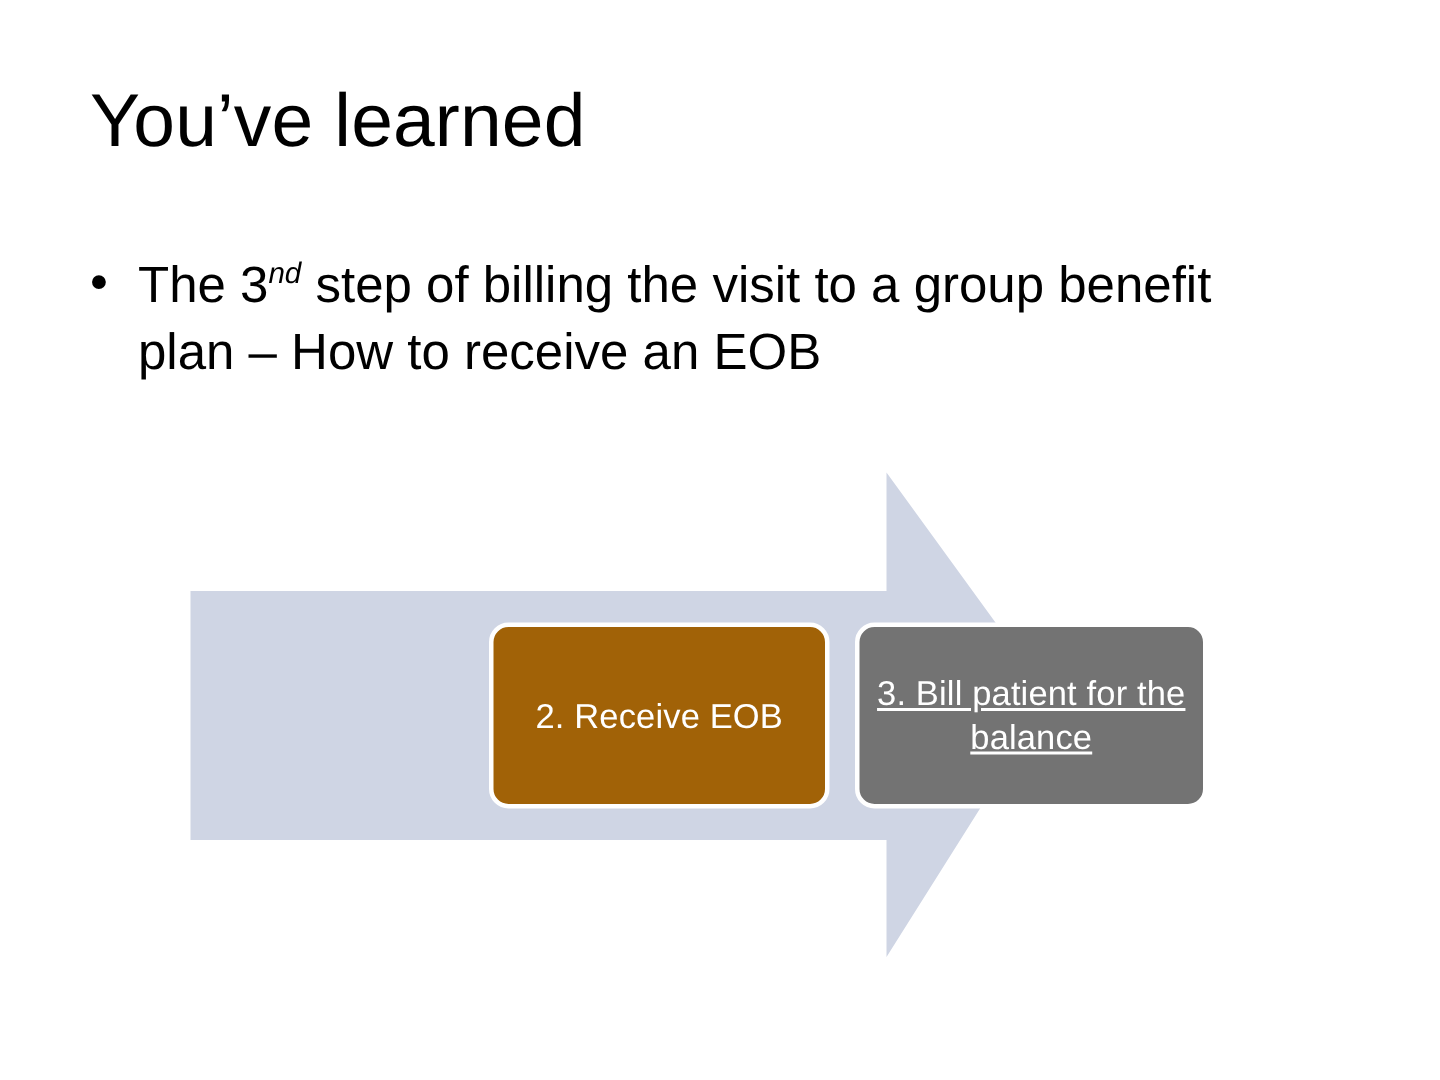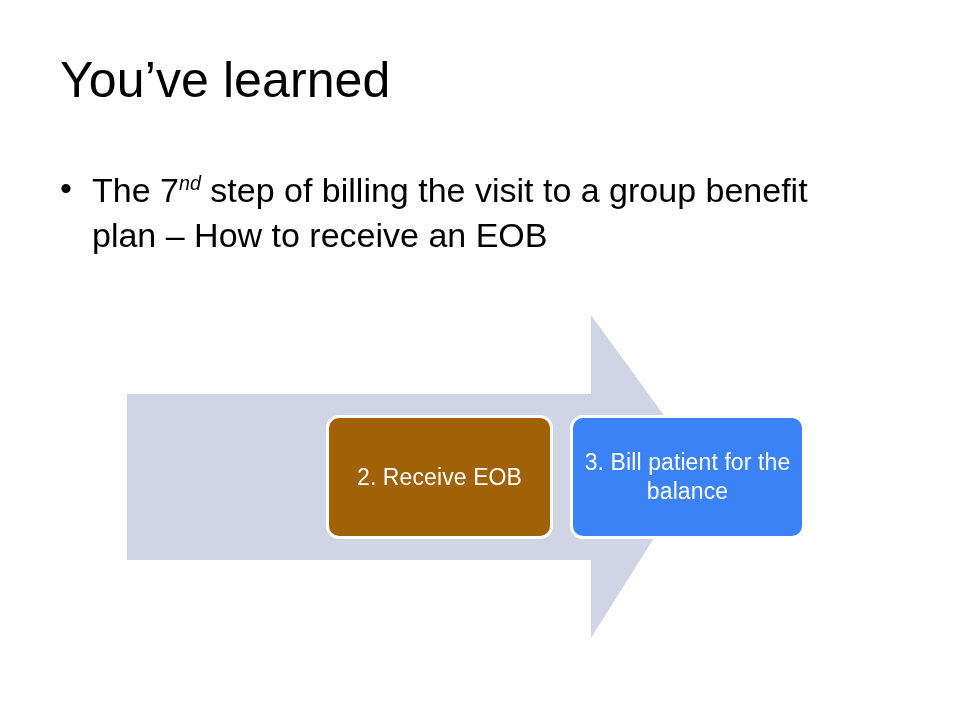--- a/index.html
+++ b/index.html
@@ -116,34 +116,34 @@
 </head>
 <body>
 
 <div id="slide">
 
   <div id="slide-title">You’ve learned</div>
 
   <ul id="body-list">
     <li class="bullet-item">
       <span class="bullet-mark">•</span>
-      <span class="bullet-text"><span>The 7</span><sup>nd</sup><span> step of billing the visit to a group benefit plan – How to receive an EOB</span></span>
+      <span class="bullet-text"><span>The 3</span><sup>nd</sup><span> step of billing the visit to a group benefit plan – How to receive an EOB</span></span>
     </li>
   </ul>
 
   <div id="process-diagram">
 
     <svg id="process-arrow" viewBox="0 0 960 380" xmlns="http://www.w3.org/2000/svg">
       <polygon points="127,104 591,104 591,25 700,175 591,348 591,270 127,270" fill="#CFD5E4"></polygon>
     </svg>
 
 
     <div class="step-box" id="step-box-2" style="background:#a16207;">
       <span class="step-label">2. Receive EOB</span>
     </div>
 
-    <div class="step-box" id="step-box-3" style="background:#3b82f6;">
+    <div class="step-box" id="step-box-3" style="background:#737373;text-decoration:underline;">
       <span class="step-label">3. Bill patient for the balance</span>
     </div>
 
   </div>
 
 </div>
 
 </body></html>

